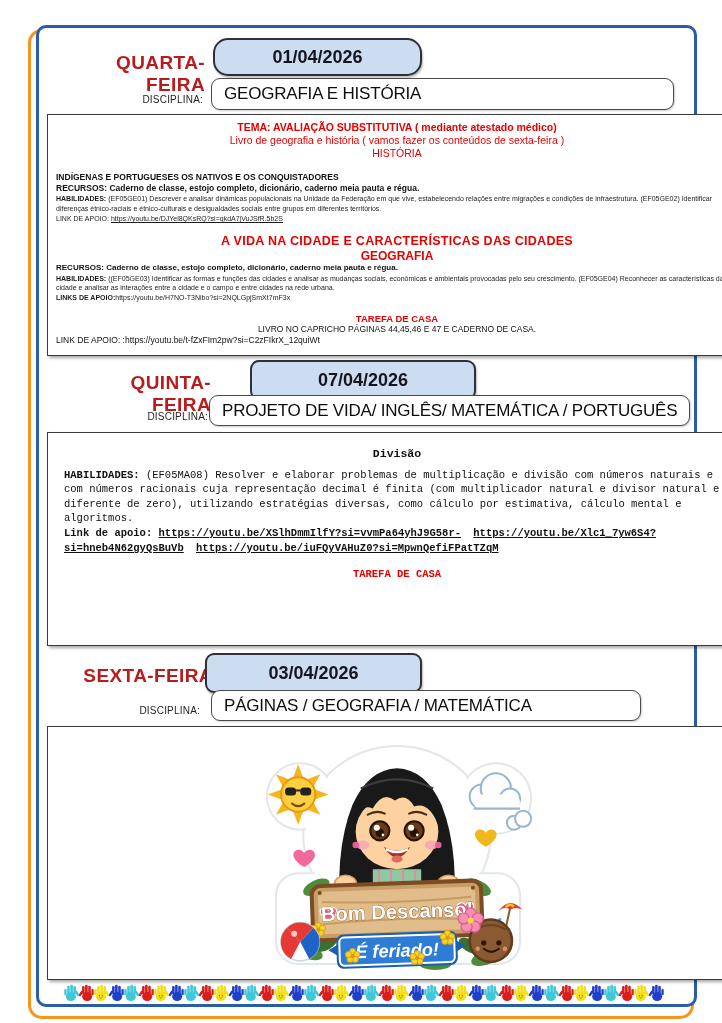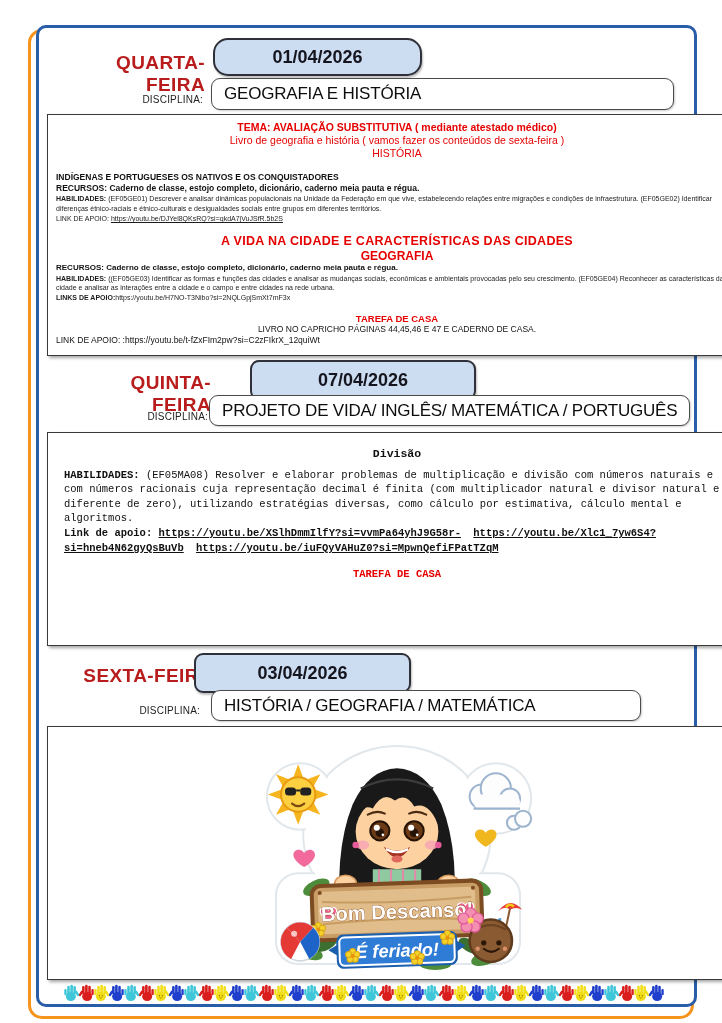--- a/index.html
+++ b/index.html
@@ -155,26 +155,26 @@
       <span class="link-u">https://youtu.be/Xlc1_7yw6S4?si=hneb4N62gyQsBuVb</span>
       <span class="link-u">https://youtu.be/iuFQyVAHuZ0?si=MpwnQefiFPatTZqM</span>
     </p>
     <div class="sp12"></div>
     <p class="c red b" style="font-size:10.5px;">TAREFA DE CASA</p>
     <div class="sp4"></div>
   </div>
 </div>
 
 <div class="day-label" style="left:78px;top:665px;">SEXTA-FEIRA</div>
-<div class="date-box" style="left:194px;top:653px;width:213px;height:36px;">
+<div class="date-box" style="left:205px;top:653px;width:213px;height:36px;">
   <span>03/04/2026</span>
 </div>
 <div class="disc-label" style="left:100px;top:705px;">DISCIPLINA:</div>
 <div class="disc-box" style="left:211px;top:690px;width:404px;height:29px;">
-  <span>HISTÓRIA / GEOGRAFIA / MATEMÁTICA</span>
+  <span>PÁGINAS / GEOGRAFIA / MATEMÁTICA</span>
 </div>
 
 <div class="content-box" style="top:726px;height:254px;">
   <div class="box3-inner">
     <svg class="sticker" viewBox="0 0 280 232">
 
       <g>
         <ellipse cx="140" cy="98" rx="93" ry="88" fill="#fff" stroke="#e2e7eb" stroke-width="2"></ellipse>
         <circle cx="44" cy="60" r="33" fill="#fff" stroke="#e2e7eb" stroke-width="2"></circle>
         <circle cx="238" cy="62" r="35" fill="#fff" stroke="#e2e7eb" stroke-width="2"></circle>

